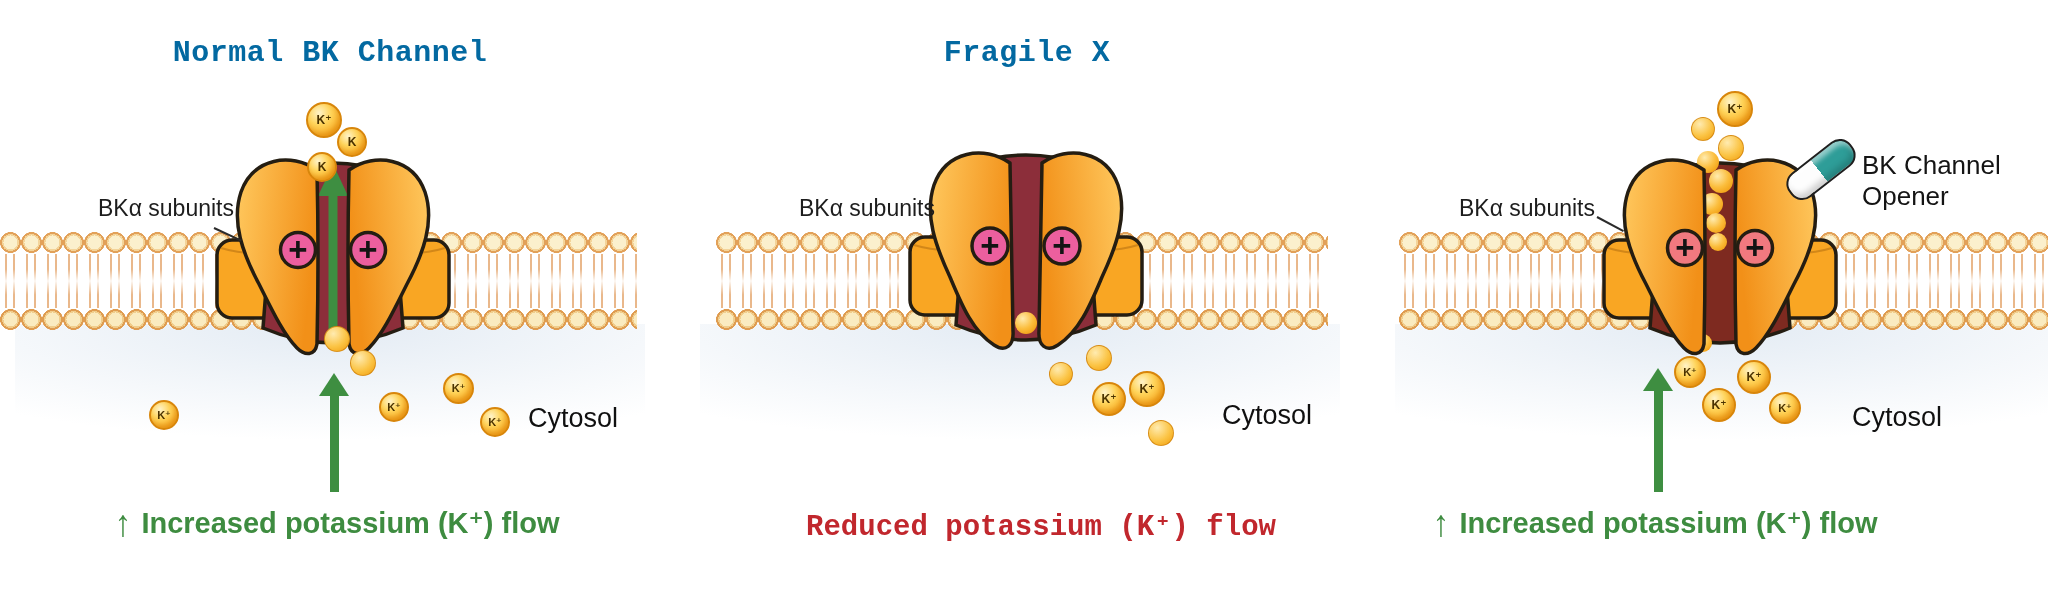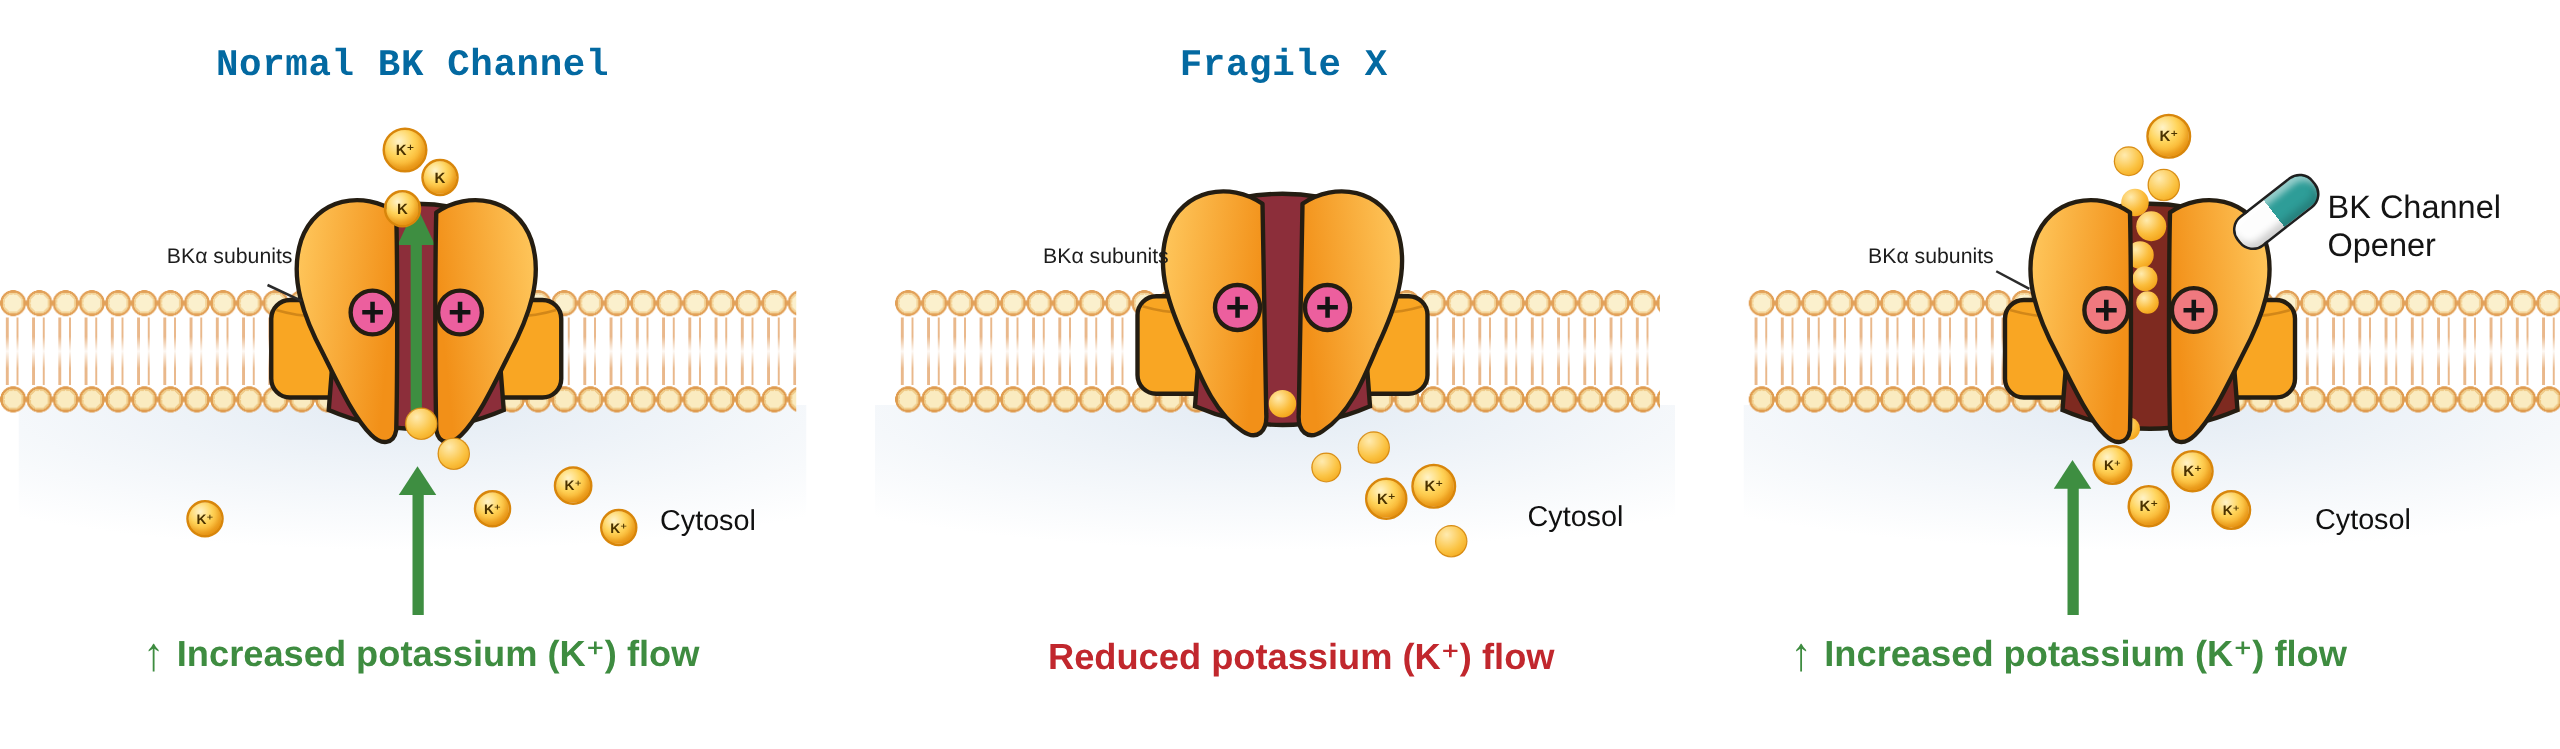--- a/index.html
+++ b/index.html
@@ -3,22 +3,22 @@
 <meta charset="utf-8">
 <style>
   html,body{margin:0;padding:0;background:#fff;}
   #stage{
     position:relative;width:2048px;height:599px;overflow:hidden;background:#fff;
     font-family:"Liberation Sans","DejaVu Sans",sans-serif;color:#1d1d1d;
   }
   
   .title{position:absolute;top:36px;text-align:center;font-size:30px;font-weight:600;letter-spacing:.5px;color:#0369a1;z-index:5;font-family:Liberation Mono, monospace;}
   .title.small{font-size:27px;}
-  .sublabel{position:absolute;top:195px;font-size:17px;color:#1d1d1d;z-index:5;text-align:right;}
-  .cytlabel{position:absolute;font-size:23px;color:#101010;z-index:5;}
+  .sublabel{position:absolute;top:195px;font-size:23px;color:#1d1d1d;z-index:5;text-align:right;}
+  .cytlabel{position:absolute;font-size:27px;color:#101010;z-index:5;}
   .openerlabel{position:absolute;font-size:26px;line-height:1.18;color:#141414;z-index:5;}
   .caption{position:absolute;display:flex;align-items:center;justify-content:center;gap:10px;
     font-size:29px;font-weight:bold;z-index:5;}
   .caption.green{color:#3E8C40;}
   .caption.red{color:#C1272D;}
   .caption .arr{font-size:34px;font-weight:bold;line-height:1;transform:scaleY(1.1);}
   .ptr{position:absolute;height:2px;background:#2b2b2b;transform-origin:left center;z-index:5;}
   
   .mem{
     position:absolute;top:232px;height:98px;z-index:1;
@@ -156,21 +156,21 @@
 
   <div class="sublabel" style="left:787px;width:148px;">BKα subunits</div>
 
   <div class="dot" style="left:1049px;top:362px;width:22px;height:22px;"></div>
   <div class="dot" style="left:1086px;top:345px;width:24px;height:24px;"></div>
   <div class="dot" style="left:1148px;top:420px;width:24px;height:24px;"></div>
   <div class="ion" style="left:1092px;top:382px;width:30px;height:30px;">K⁺</div>
   <div class="ion" style="left:1129px;top:371px;width:32px;height:32px;">K⁺</div>
   <div class="cytlabel" style="left:1222px;top:400px;">Cytosol</div>
 
-  <div class="caption red" style="left:791px;top:508px;width:500px;">
+  <div class="caption red" style="left:791px;top:508px;width:500px;font-family:Liberation Mono, monospace;">
     <span>Reduced potassium (K⁺) flow</span>
   </div>
 
 
   <div class="ion" style="left:1717px;top:91px;width:32px;height:32px;">K⁺</div>
   <div class="dot" style="left:1691px;top:117px;width:22px;height:22px;"></div>
   <div class="dot" style="left:1718px;top:135px;width:24px;height:24px;"></div>
 
   <svg class="channel" style="left:1600px;top:150px;width:240px;height:212px;" viewBox="0 0 240 212">
     <defs>

